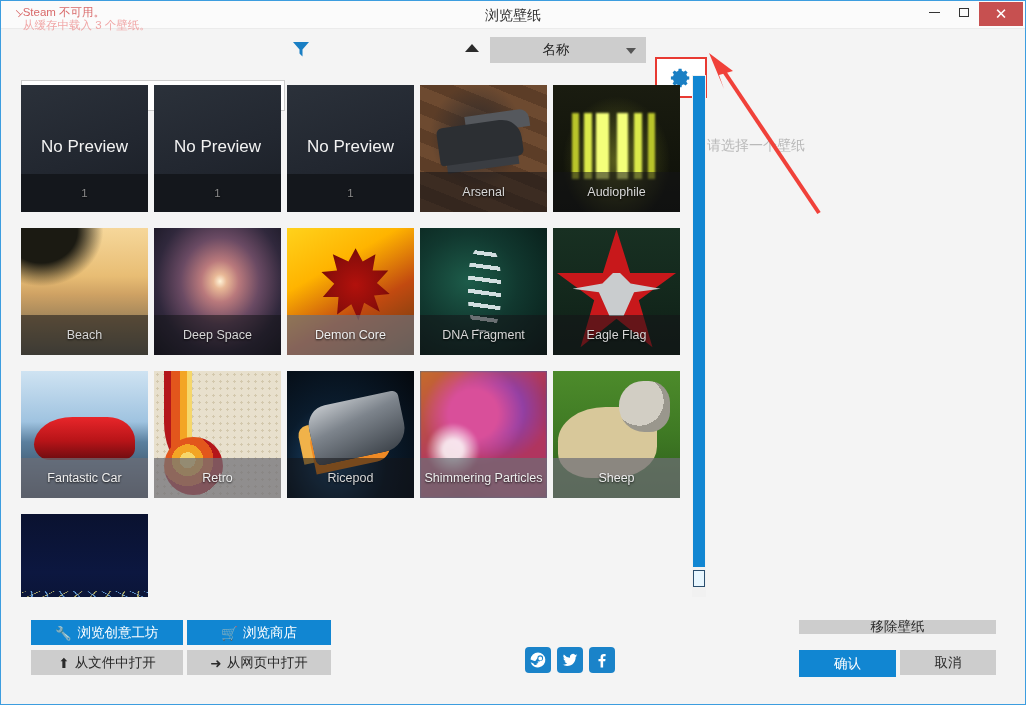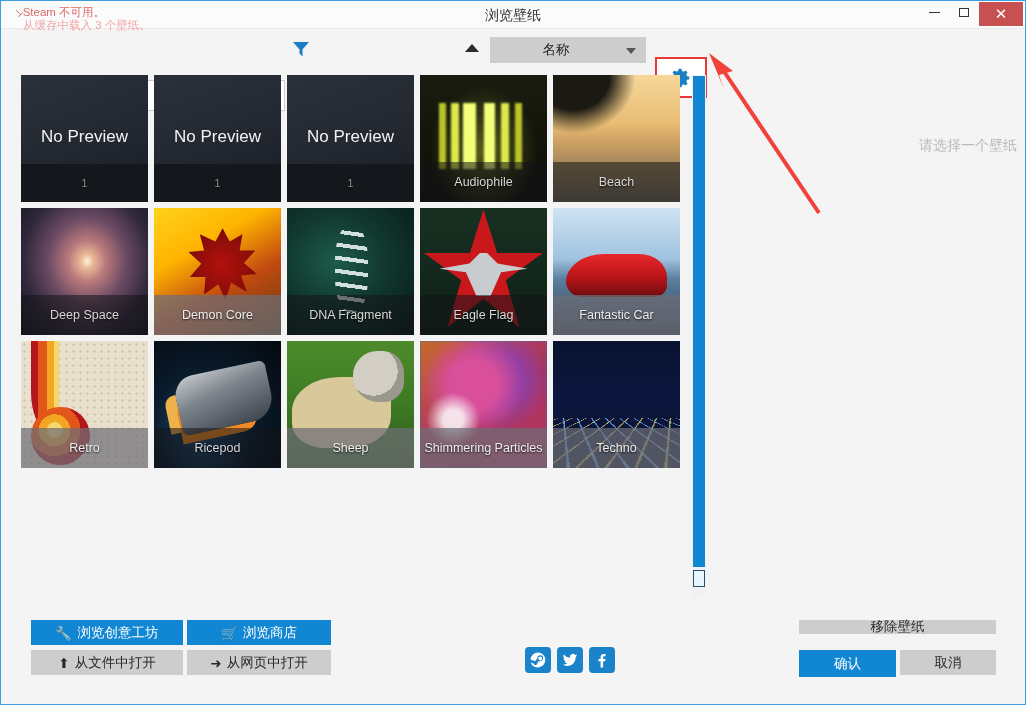--- a/index.html
+++ b/index.html
@@ -93,21 +93,21 @@
   
   #grid-area {
     position: absolute; left: 20px; top: 74px; width: 666px; height: 522px;
     overflow: hidden;
   }
   #grid {
     position: relative; display: flex; flex-wrap: wrap;
   }
   .tile {
     position: relative; width: 127px; height: 127px;
-    margin: 0 6px 6px 0; overflow: hidden;
+    margin: 10px 6px 6px 0; overflow: hidden;
     background: #a16207; cursor: pointer;
   }
   .tile .thumb { position: absolute; inset: 0; }
   .tile .caption {
     position: absolute; left: 0; right: 0; bottom: 0; height: 40px;
     background: rgba(20,20,24,0.55);
     display: flex; align-items: center; justify-content: center;
     font-size: 12.5px; color: #d7d7d7;
     text-shadow: 0 1px 2px rgba(0,0,0,0.8);
   }
@@ -279,21 +279,21 @@
   #scroll-end {
     position: absolute; left: 1px; top: 495px; width: 12px; height: 17px;
     background: #e8f6fe; border: 1px solid #2a4e6e;
   }
 
   
   #preview-panel {
     position: absolute; left: 706px; top: 74px; width: 310px; height: 522px;
   }
   #preview-hint {
-    position: absolute; left: 0; top: 62px; width: 310px; text-align: right;
+    position: absolute; left: 0; top: 62px; width: 310px; text-align: left;
     font-size: 14px; color: #b9b9b9;
   }
   #annotation-arrow {
     position: absolute; left: 700px; top: 50px; width: 130px; height: 170px;
     pointer-events: none;
   }
 
   
   #bottom { position: absolute; left: 0; top: 600px; width: 1024px; height: 103px; }
   .btn {
@@ -381,20 +381,24 @@
           <div class="thumb"></div>
           <div class="np-text">No Preview</div>
           <div class="caption">1</div>
         </div>
         <div class="tile nopreview">
           <div class="thumb"></div>
           <div class="np-text">No Preview</div>
           <div class="caption">1</div>
         </div>
         <div class="tile">
+          <div class="thumb art-arsenal"></div>
+          <div class="caption">Arsenal</div>
+        </div>
+        <div class="tile">
           <div class="thumb art-audiophile"></div>
           <div class="caption">Audiophile</div>
         </div>
         <div class="tile">
           <div class="thumb art-beach"></div>
           <div class="caption">Beach</div>
         </div>
         <div class="tile">
           <div class="thumb art-deepspace"></div>
           <div class="caption">Deep Space</div>
@@ -417,26 +421,26 @@
         </div>
         <div class="tile selected">
           <div class="thumb art-retro"></div>
           <div class="caption">Retro</div>
         </div>
         <div class="tile">
           <div class="thumb art-ricepod"></div>
           <div class="caption">Ricepod</div>
         </div>
         <div class="tile selected">
+          <div class="thumb art-particles"></div>
+          <div class="caption">Shimmering Particles</div>
+        </div>
+        <div class="tile selected">
           <div class="thumb art-sheep"></div>
           <div class="caption">Sheep</div>
-        </div>
-        <div class="tile selected">
-          <div class="thumb art-particles"></div>
-          <div class="caption">Shimmering Particles</div>
         </div>
         <div class="tile selected">
           <div class="thumb art-techno"></div>
           <div class="caption">Techno</div>
         </div>
       </div>
   </div>
 
   <div id="scroll-track">
     <div id="scroll-thumb" style="background: rgb(17, 134, 210); height: 490.68px; top: 1px;"></div>

